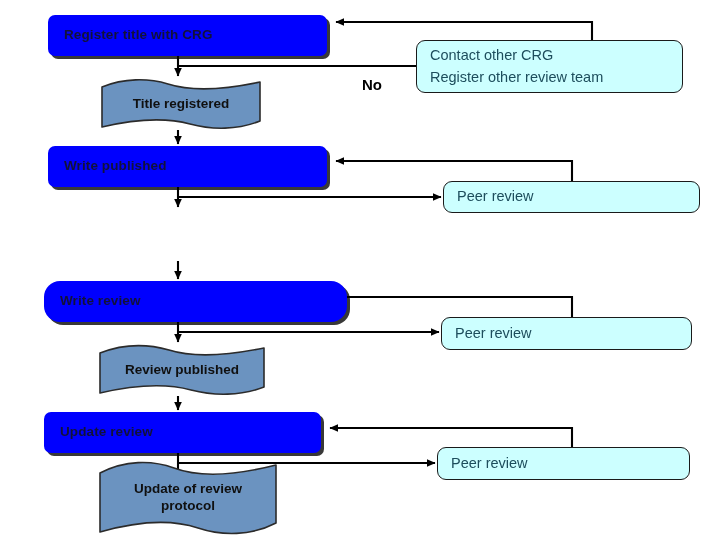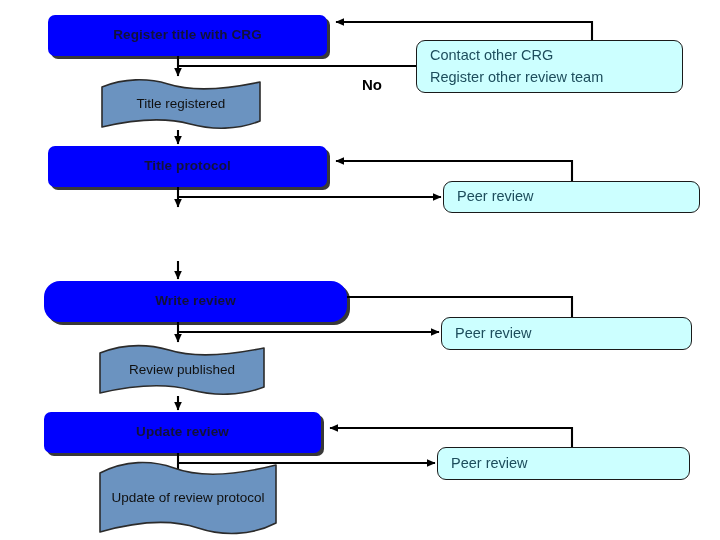--- a/index.html
+++ b/index.html
@@ -23,22 +23,22 @@
   }
 
   
   .process {
     position: absolute;
     background: #0000ff;
     border-radius: 7px;
     box-shadow: 3px 3px 0 rgba(0,0,0,0.78);
     display: flex;
     align-items: center;
-    justify-content: center;
     box-sizing: border-box;
+    padding-left: 16px;
   }
   .process .lbl {
     color: #12123a;
     font-size: 13.5px;
     font-weight: bold;
     letter-spacing: 0.1px;
     text-align: center;
     line-height: 1.1;
   }
 
@@ -71,21 +71,21 @@
     width: 100%;
     height: 100%;
   }
   .doc .lbl {
     position: absolute;
     left: 0; right: 0;
     top: 50%;
     transform: translateY(-50%);
     color: #101010;
     font-size: 13.5px;
-    font-weight: normal;
+    font-weight: bold;
     text-align: center;
     line-height: 1.25;
     padding: 0 12px;
     box-sizing: border-box;
   }
 
   
   .edgelabel {
     position: absolute;
     color: #000000;
@@ -147,21 +147,21 @@
 
       <path d="M572,447 L572,428 L330,428" marker-end="url(#ah)"></path>
     </g>
   </svg>
 
   <div class="process" style="left:48px; top:15px; width:279px; height:41px;">
     <span class="lbl">Register title with CRG</span>
   </div>
 
   <div class="process" style="left:48px; top:146px; width:279px; height:41px;">
-    <span class="lbl">Title protocol</span>
+    <span class="lbl">Write published</span>
   </div>
 
   <div class="process" style="left:44px; top:281px; width:303px; height:41px;border-radius:16px;">
     <span class="lbl">Write review</span>
   </div>
 
   <div class="process" style="left:44px; top:412px; width:277px; height:41px;">
     <span class="lbl">Update review</span>
   </div>
 

